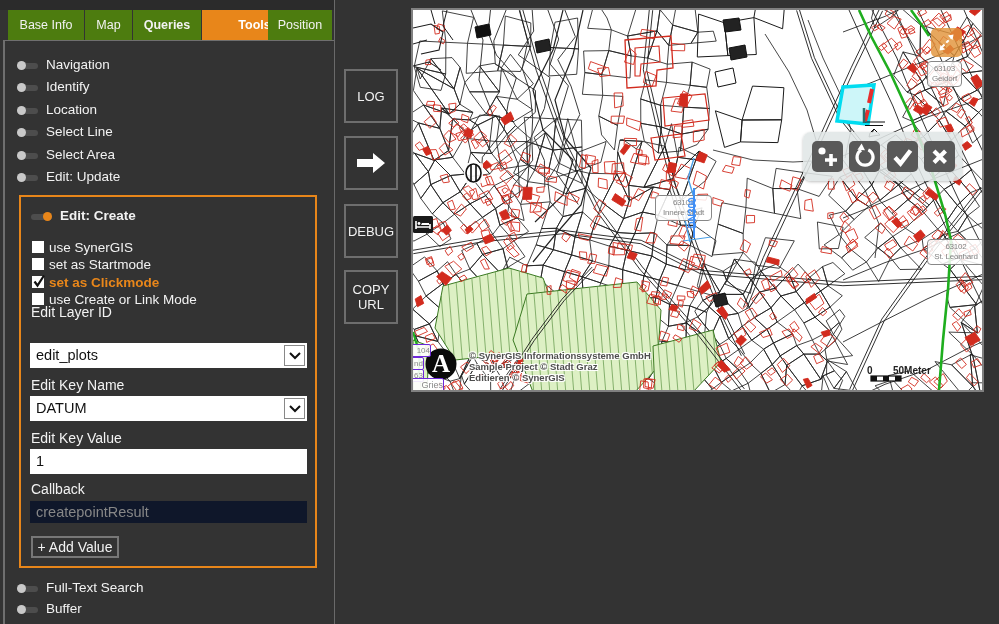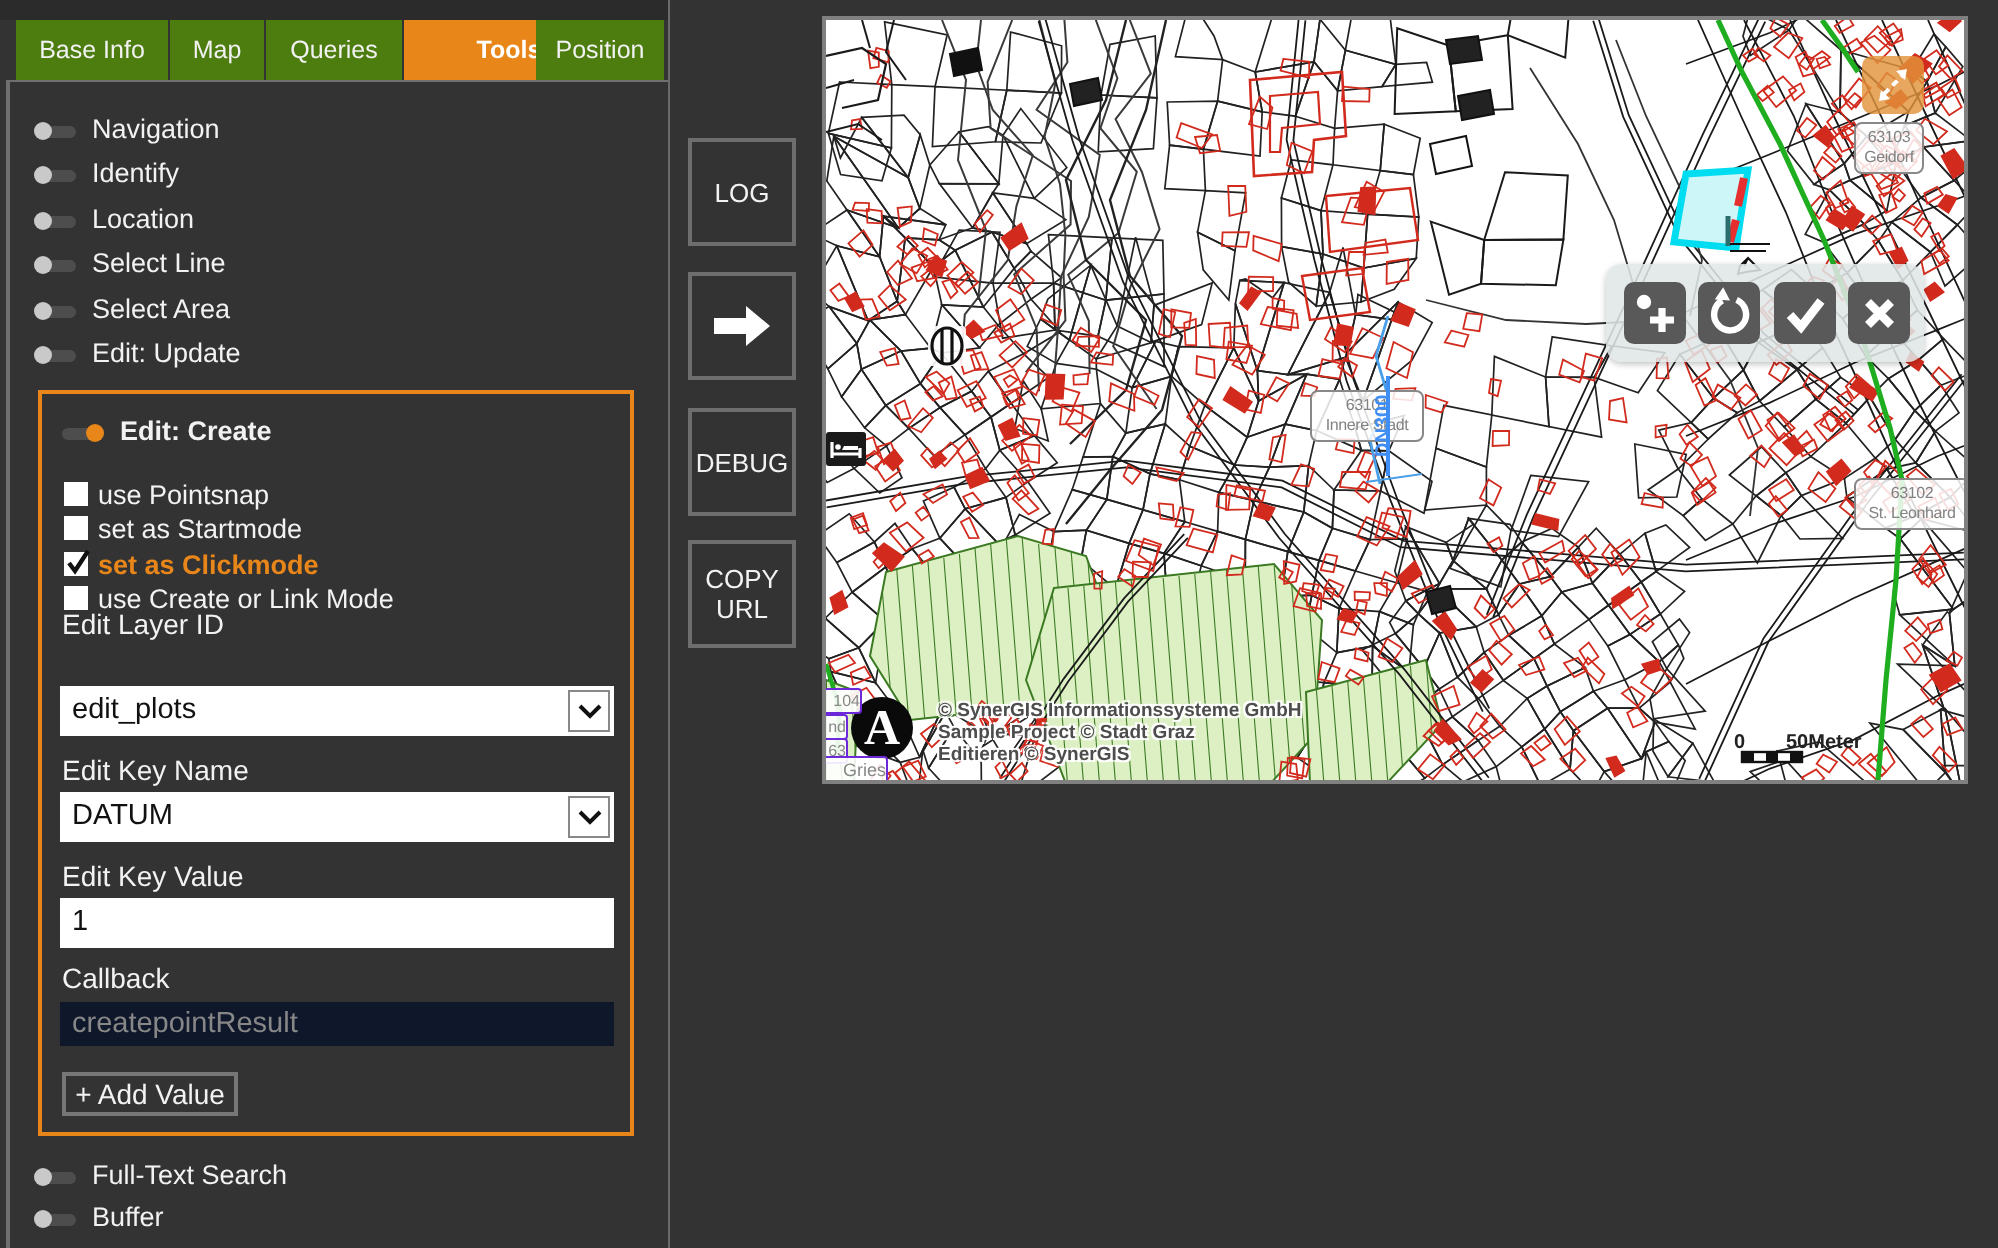--- a/index.html
+++ b/index.html
@@ -39,21 +39,21 @@
   .maplbl{position:absolute;background:rgba(255,255,255,0.9);border:1px solid #6d28d9;border-radius:2px;color:#888;font-size:8px;text-align:right;overflow:hidden;}
   .distlbl{position:absolute;background:rgba(255,255,255,0.85);border:1.5px solid #888;border-radius:4px;color:#828282;font-size:8px;line-height:10px;text-align:center;padding-top:2px;letter-spacing:-0.2px;}
   .tbtn{position:absolute;width:31px;height:31px;background:#595959;border-radius:5px;}
 </style>
 </head>
 <body>
 <div class="abs" id="sidebar"></div>
 <div class="abs" id="topstrip"></div>
 <div class="abs tab" style="left:8px;width:76px;">Base Info</div>
 <div class="abs tab" style="left:85px;width:47px;">Map</div>
-<div class="abs tab" style="left:133px;width:68px;">Queries</div>
+<div class="abs tab" style="left:133px;width:68px;font-weight:bold;">Queries</div>
 <div class="abs tab active" style="left:202px;width:65px;">Tools</div>
 <div class="abs tab" style="left:268px;width:64px;">Position</div>
 <div class="abs" id="sideborderL"></div>
 <div class="abs" id="sidetopline"></div>
 <div class="abs" id="sideborderR"></div>
 
 <div class="abs trow" style="top:54px;">
     <span class="tog">
       <span class="track"></span>
       <span class="knob"></span>
@@ -100,21 +100,21 @@
 <div class="abs trow" style="top:205px;left:31px;font-weight:bold;">
     <span class="tog on">
       <span class="track"></span>
       <span class="knob"></span>
     </span>
     <span class="lbl">Edit: Create</span>
   </div>
 
 <div class="abs cbrow" style="top:239px;">
     <span class="cbox"></span>
-    <span class="clbl">use Pointsnap</span>
+    <span class="clbl">use SynerGIS</span>
   </div>
 <div class="abs cbrow" style="top:256px;">
     <span class="cbox"></span>
     <span class="clbl">set as Startmode</span>
   </div>
 <div class="abs cbrow" style="top:274px;color:#e8861a;font-weight:bold;">
     <span class="cbox" style="overflow:visible">
       <svg width="14" height="14" style="position:absolute;left:0;top:-2px;overflow:visible">
         <path d="M2.5 7.5 L5.5 11.5 L12 1.5" stroke="#111" stroke-width="2.2" fill="none"></path>
       </svg>

